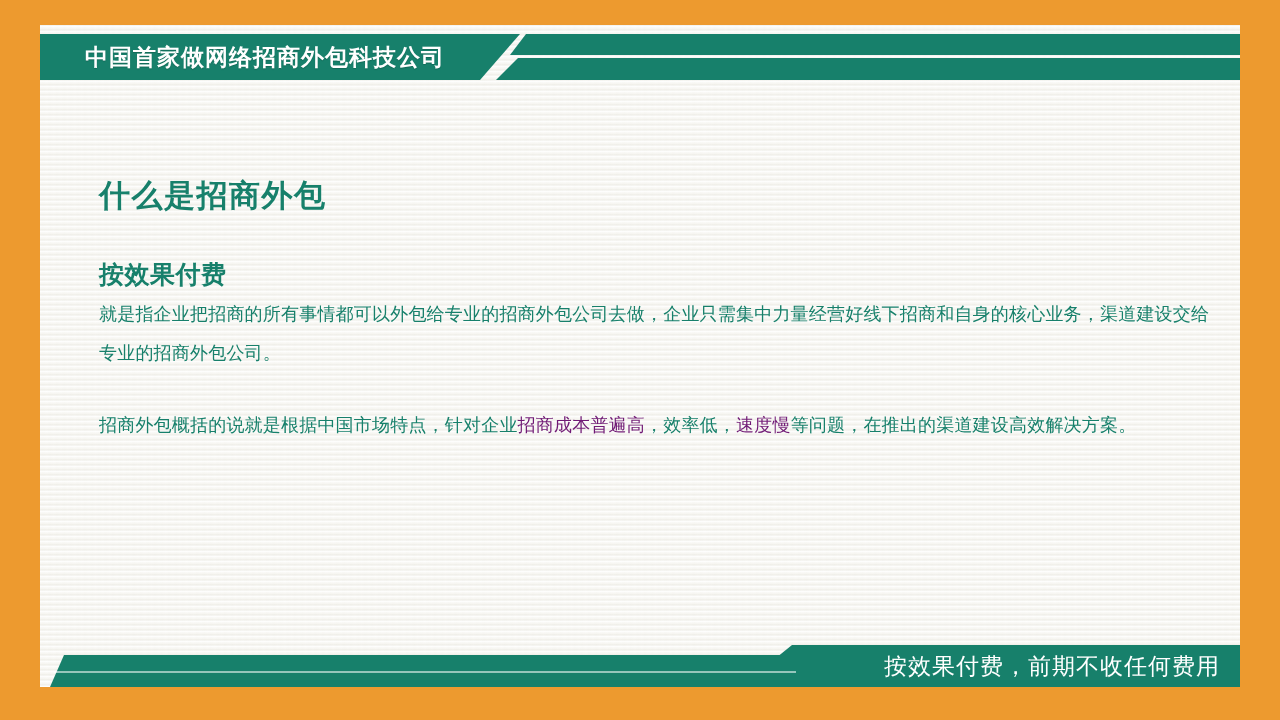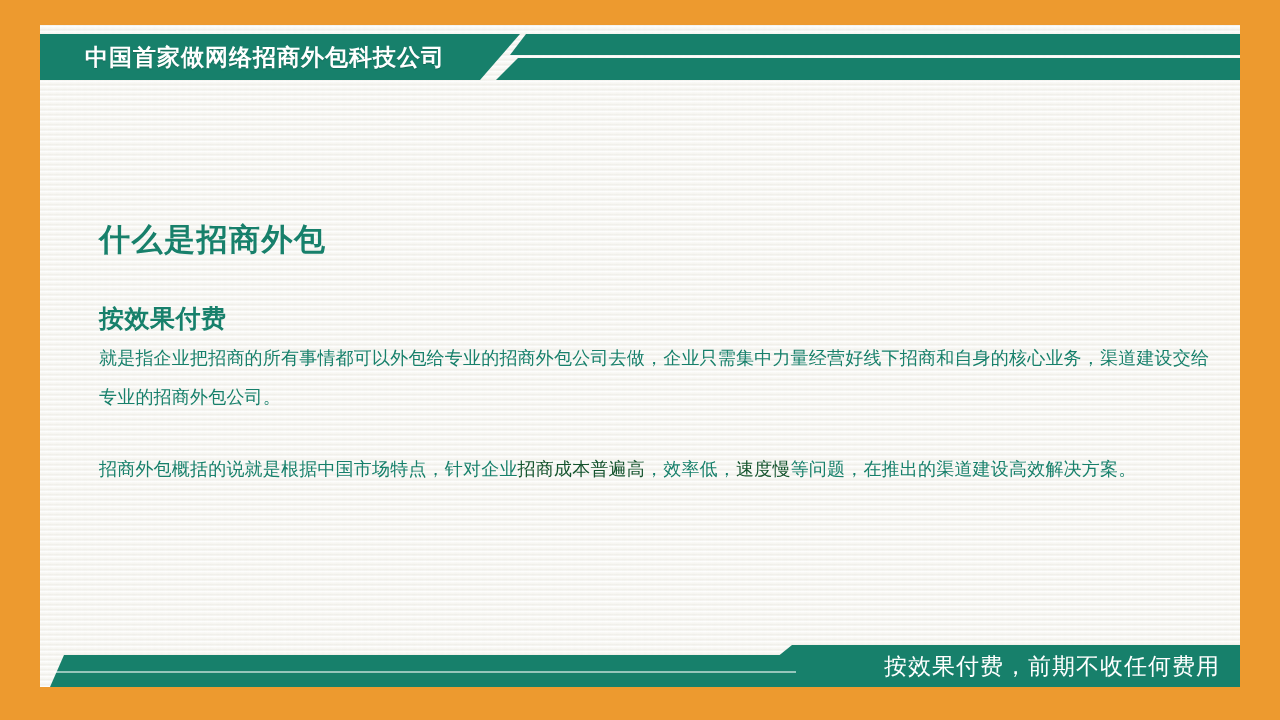--- a/index.html
+++ b/index.html
@@ -80,21 +80,20 @@
     letter-spacing:1px;
     white-space:nowrap;
     text-shadow:0 1px 1px rgba(0,0,0,0.18);
   }
 
   
   .content {
     position:absolute;
     left:99px; top:175px;
     width:1120px;
-    margin-top:44px;
   }
   .heading {
     color:#17806B;
     font-size:31px;
     font-weight:bold;
     letter-spacing:1.5px;
     margin-bottom:44px;
     white-space:nowrap;
   }
   .subhead {
@@ -104,21 +103,21 @@
     letter-spacing:0.5px;
     line-height:1.1;
     margin-bottom:6px;
   }
   .para {
     color:#17806B;
     font-size:18px;
     line-height:39px;
     letter-spacing:0.2px;
   }
-  .para .hl { color:#14532d; }
+  .para .hl { color:#701a75; }
   .para-gap { height:33px; }
 
   
   .bottom-banner {
     position:absolute;
     left:40px; top:645px;
     width:1200px; height:42px;
     pointer-events:none;
   }
   .bb-left {

